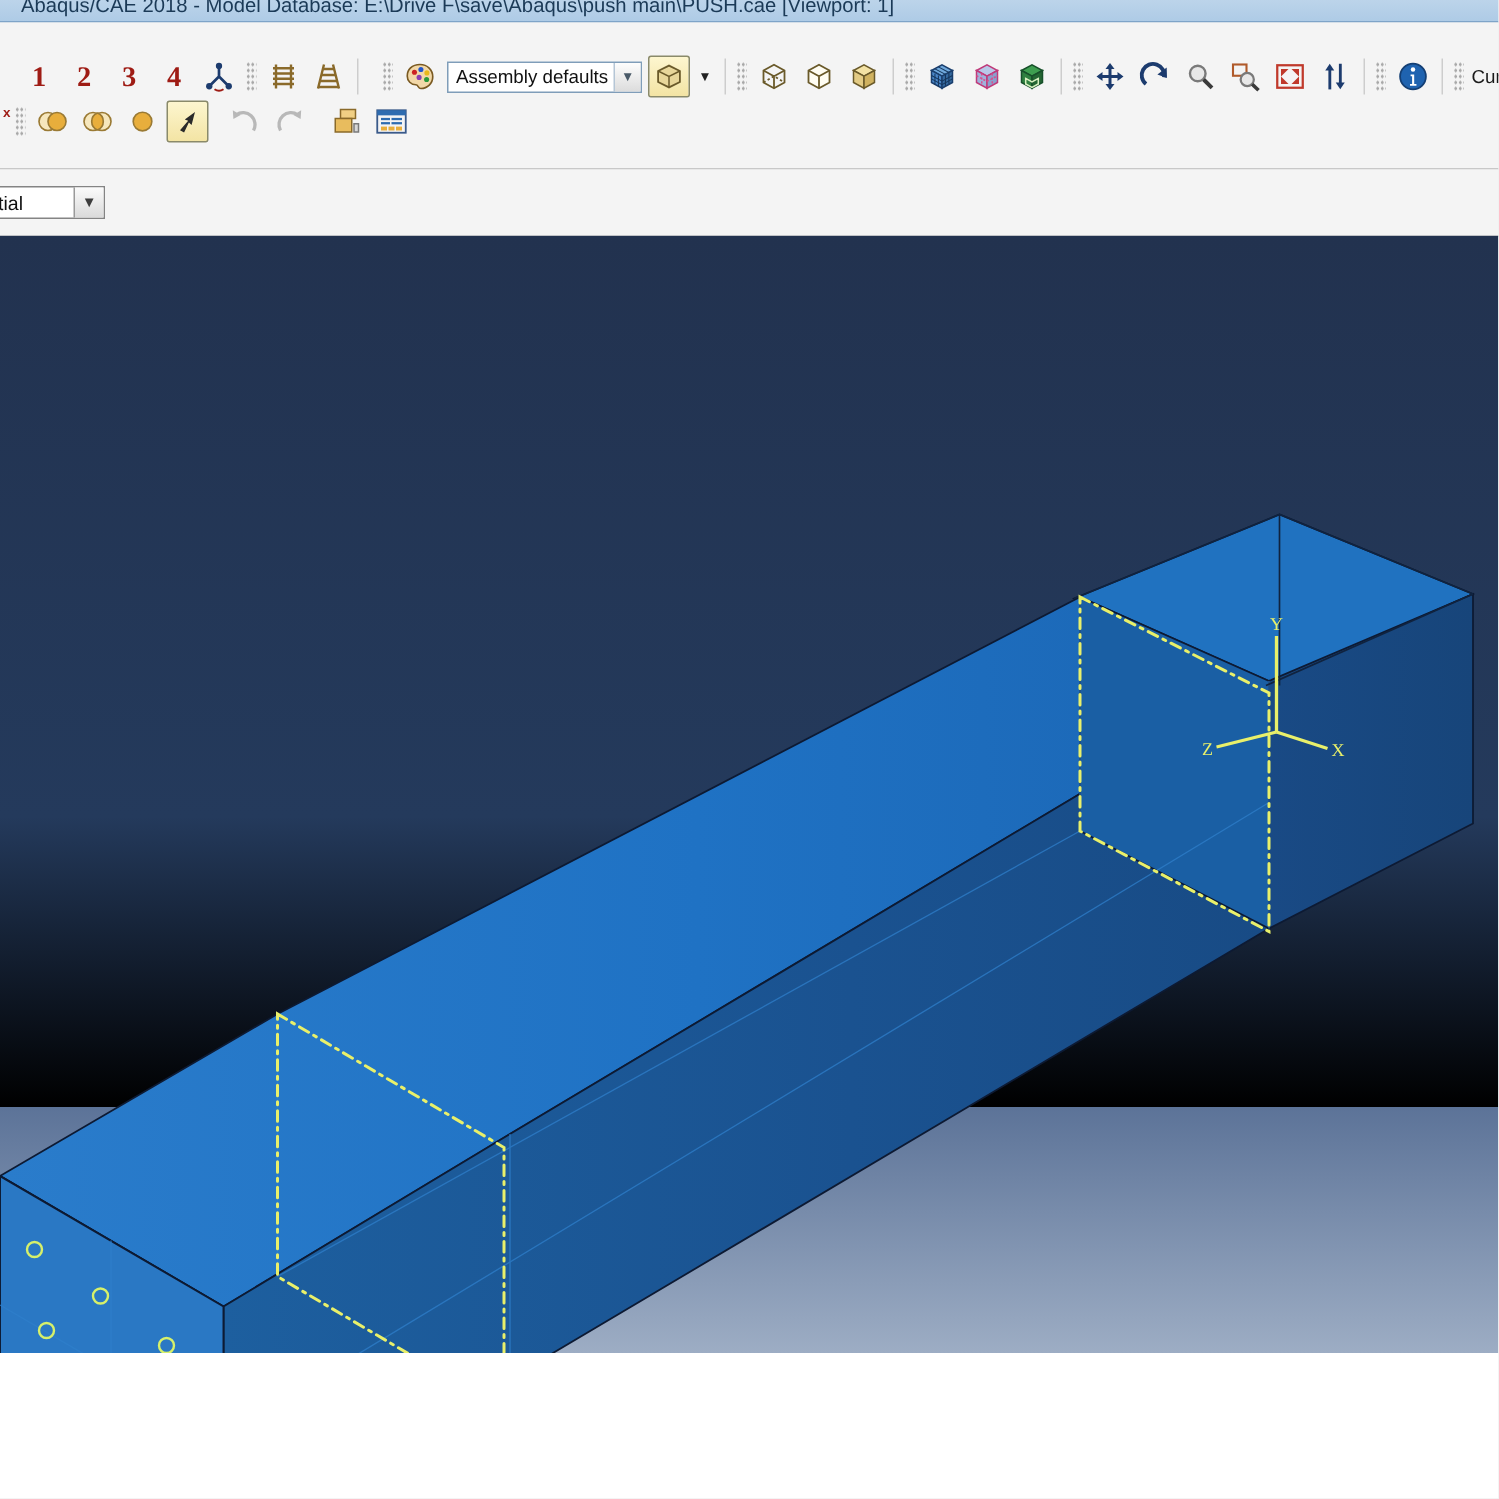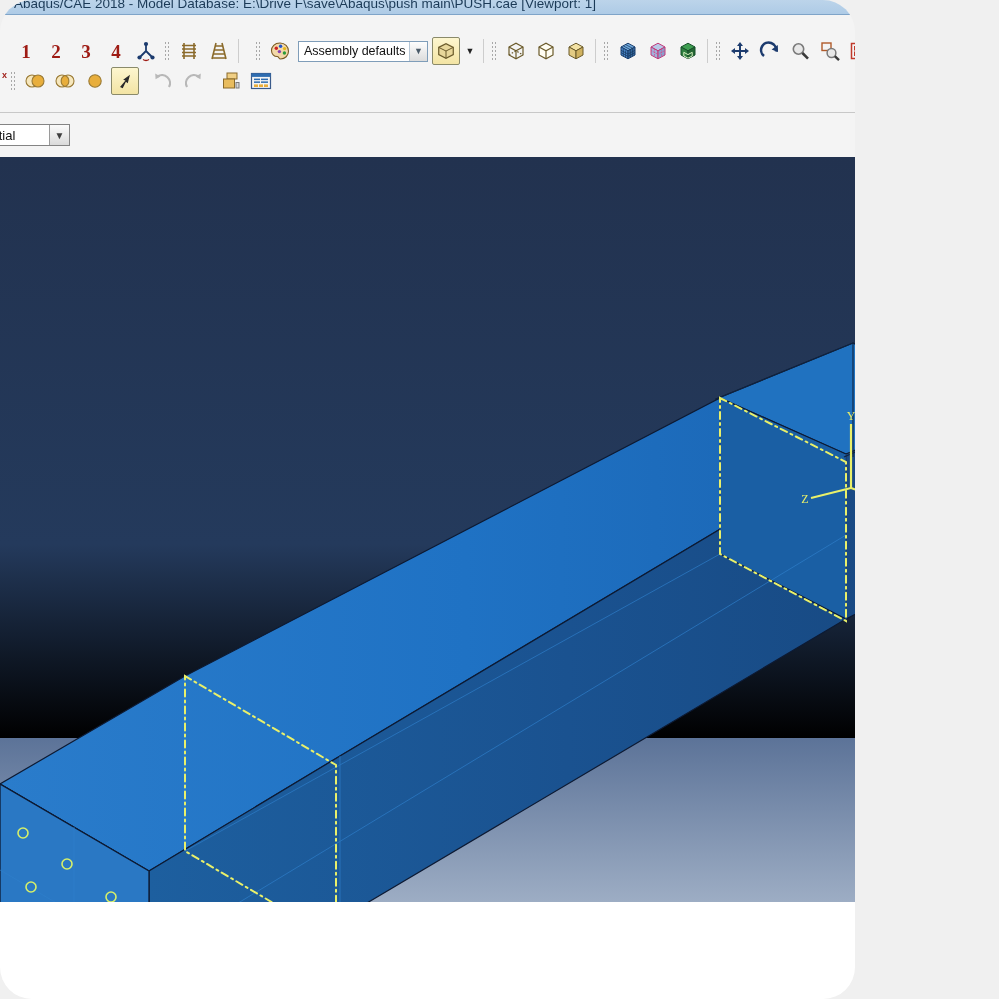--- a/index.html
+++ b/index.html
@@ -2,21 +2,21 @@
 <html><head>
 <meta charset="utf-8">
 <style>
   html,body{margin:0;padding:0;}
   body{
     width:999px;height:999px;overflow:hidden;
     font-family:"Liberation Sans", sans-serif;
     background:#f0f0f0;
     -webkit-font-smoothing:antialiased;
   }
-  #app{position:relative;width:855px;height:999px;overflow:hidden;border-radius:32px;}
+  #app{position:relative;width:999px;height:999px;overflow:hidden;}
 
   
   .titlebar{
     position:absolute;left:0;top:0;width:999px;height:14px;
     background:linear-gradient(180deg,#bcd4ea 0%,#aecbe6 100%);
     border-bottom:1px solid #7fa4c8;
     overflow:hidden;
   }
   .titlebar .ttl{
     position:absolute;left:14px;top:-4px;

